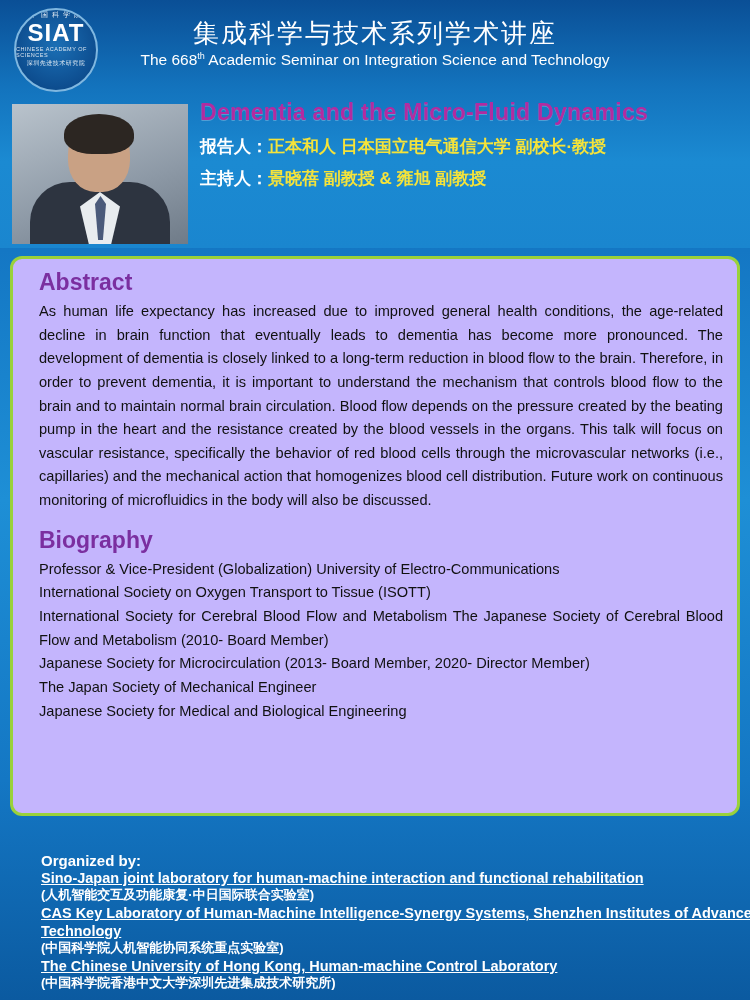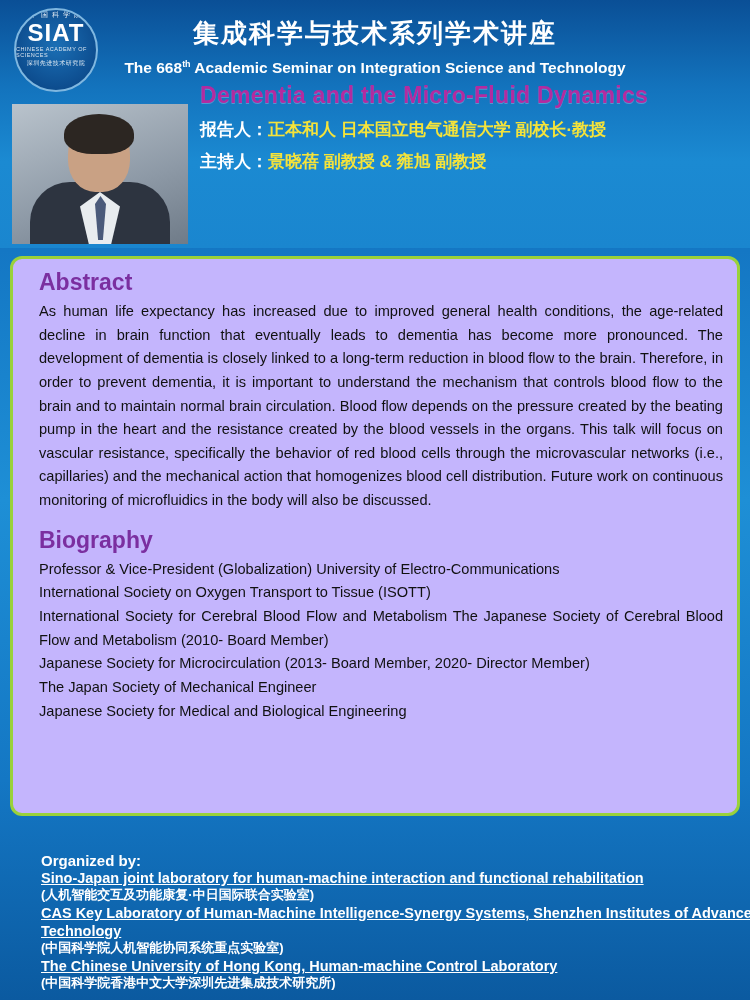--- a/index.html
+++ b/index.html
@@ -31,26 +31,25 @@
     color: #ffffff;
     overflow: hidden;
   }
   .logo .ltop { font-size: 7px; letter-spacing: 1px; opacity: .9; }
   .logo .lmain { font-size: 24px; font-weight: bold; letter-spacing: 1px; line-height: 1.1; }
   .logo .lsub { font-size: 5.5px; letter-spacing: .5px; opacity: .85; }
   .logo .lbot { font-size: 6px; letter-spacing: .5px; opacity: .85; margin-top: 1px; }
 
   .title-block { padding-top: 16px; text-align: center; }
   .title-cn {
-    font-size: 26px; font-weight: bold; color: #ffffff;
+    font-size: 26px; font-weight: normal; color: #ffffff;
     letter-spacing: 2px;
   }
   .title-en {
-    margin-top: 8px;
-    font-size: 15.5px; font-weight: bold; color: #ffffff;
+    font-size: 15.5px; font-weight: normal; color: #ffffff;
   }
   .title-en sup { font-size: 9px; vertical-align: super; }
 
   .photo {
     position: absolute;
     left: 12px; top: 104px;
     width: 176px; height: 140px;
     background: linear-gradient(180deg, #9aa7b2 0%, #8f9aa6 35%, #6c7884 100%);
     overflow: hidden;
   }
@@ -69,21 +68,21 @@
   }
   .photo .shirt {
     position: absolute; left: 68px; bottom: 0; width: 40px; height: 52px;
     background: #e8ecef; clip-path: polygon(50% 0, 100% 28%, 78% 100%, 22% 100%, 0 28%);
   }
   .photo .tie {
     position: absolute; left: 83px; bottom: 4px; width: 11px; height: 44px;
     background: #4a5a7a; clip-path: polygon(50% 0, 100% 18%, 72% 100%, 28% 100%, 0 18%);
   }
 
-  .info { position: absolute; left: 200px; top: 82px; right: 10px; }
+  .info { position: absolute; left: 200px; top: 99px; right: 10px; }
   .talk-title {
     font-size: 23px; font-weight: bold; color: #b32ba0;
     text-shadow: 0 1px 0 rgba(255,255,255,.25);
     letter-spacing: .3px;
   }
   .line-row { margin-top: 9px; font-size: 17px; font-weight: bold; }
   .lab { color: #ffffff; }
   .val { color: #f5e33a; }
   .val2 { color: #f5e33a; }
 

